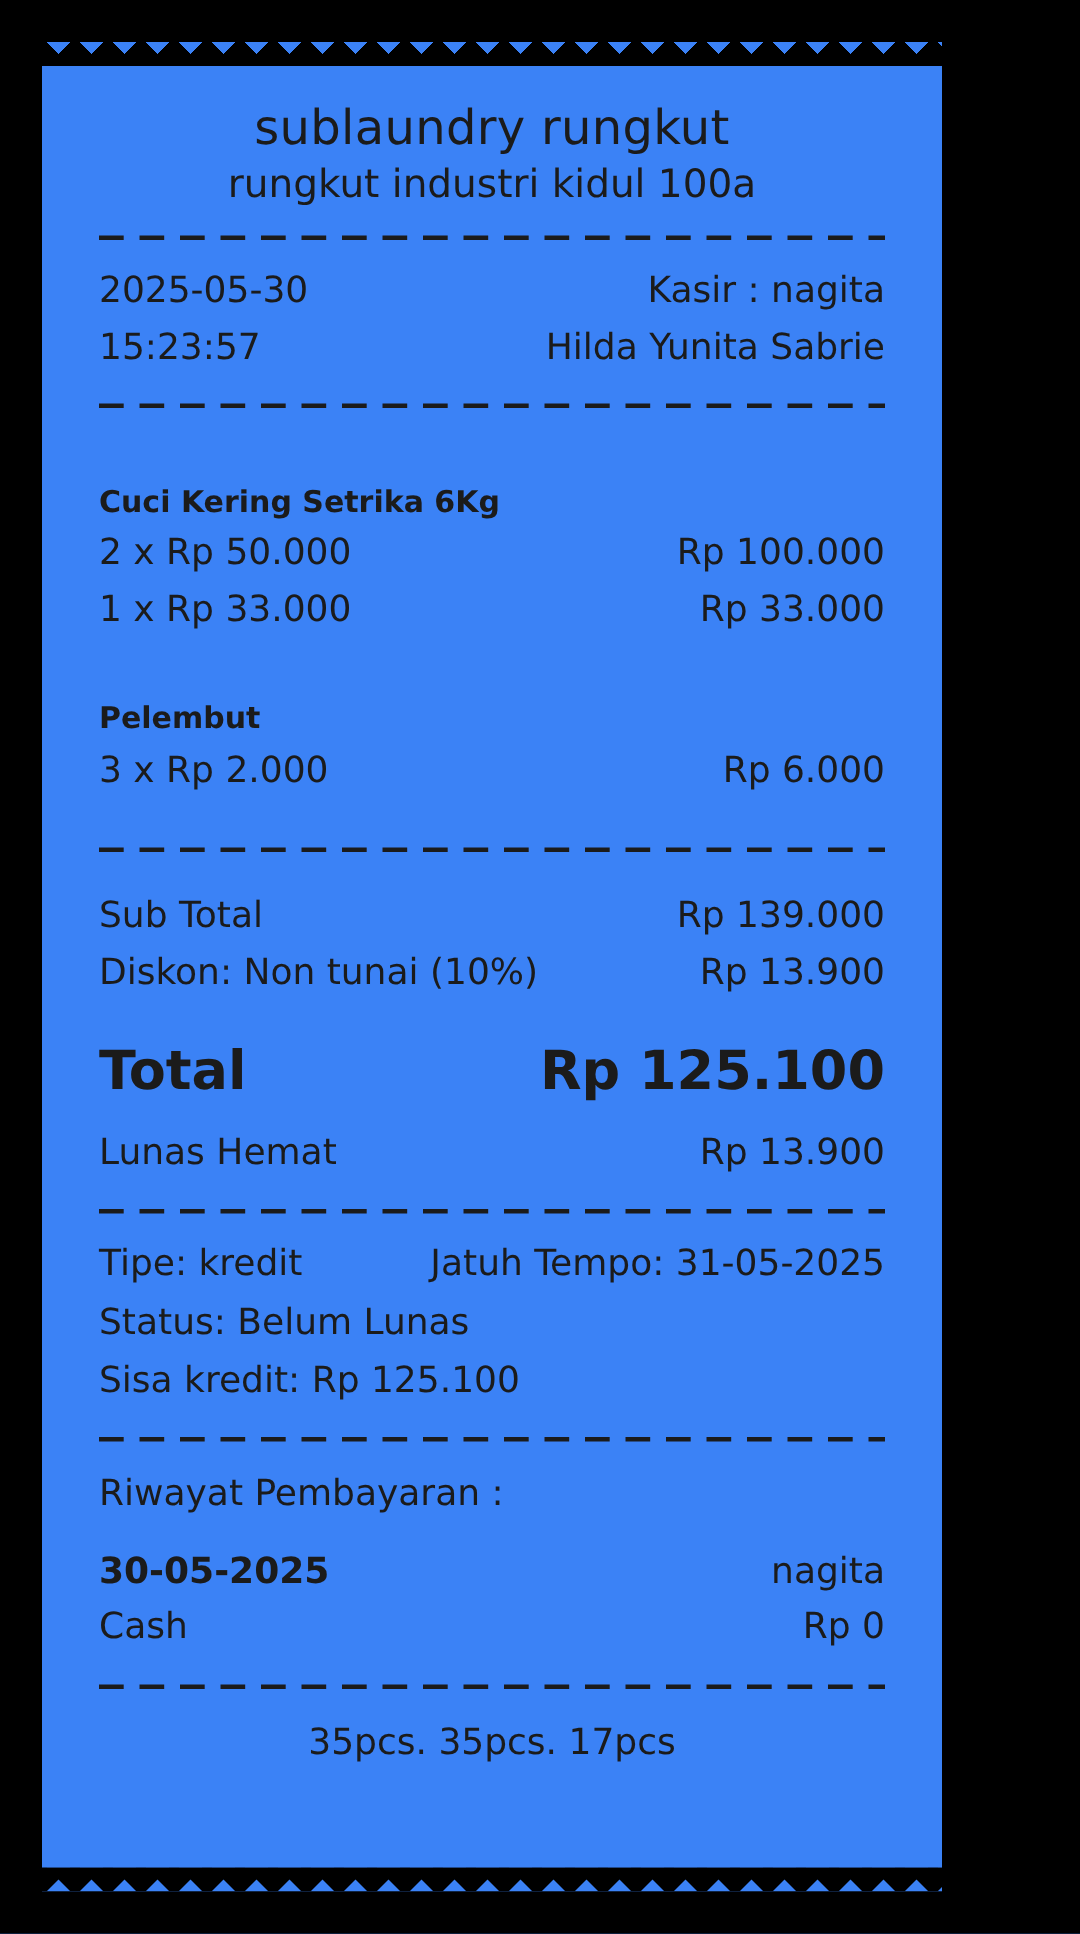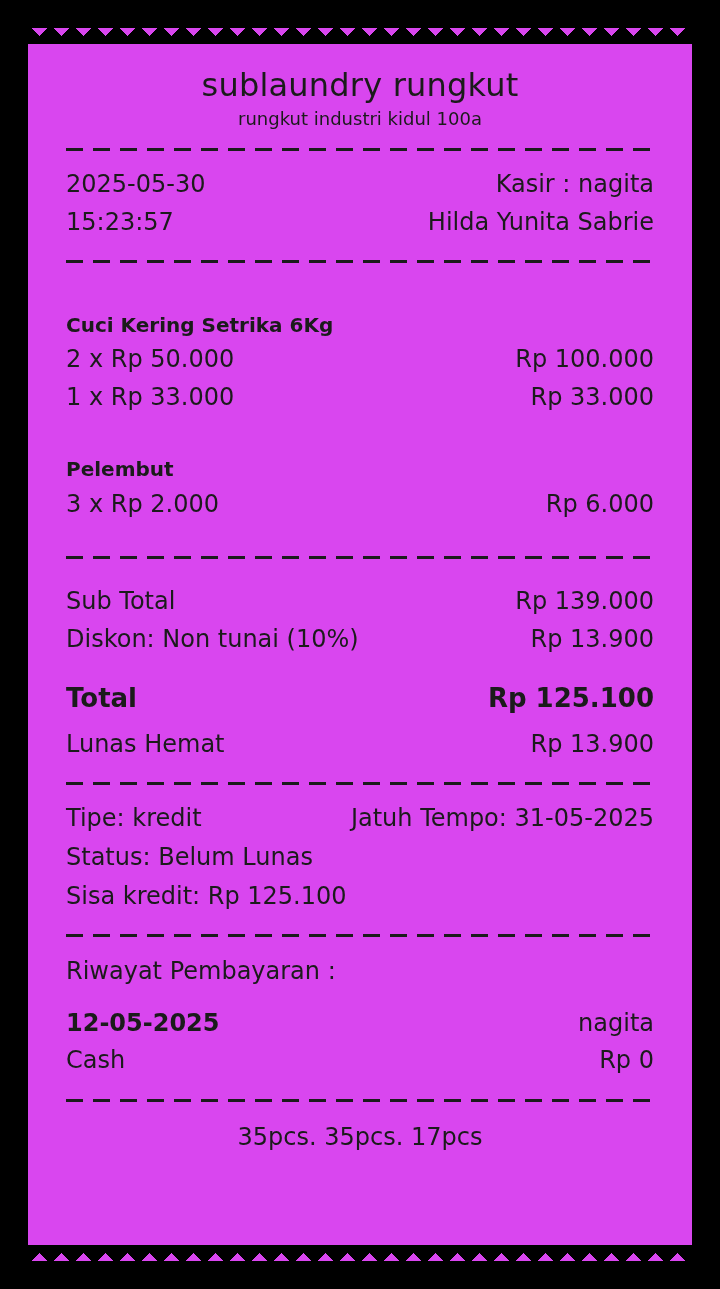--- a/index.html
+++ b/index.html
@@ -17,23 +17,23 @@
     position: absolute;
     left: 28px;
     top: 28px;
     width: 664px;
     height: 1233px;
   }
   .receipt {
     position: absolute;
     left: 0;
     top: 0;
-    width: 664px;
+    width: 600px;
     height: 1233px;
-    background: #d946ef;
+    background: #3b82f6;
     box-sizing: border-box;
     padding: 26px 38px 18px 38px;
     color: #1b1b1b;
   }
   
   .zig {
     position: absolute;
     left: 0;
     width: 664px;
     height: 16px;
@@ -50,21 +50,21 @@
   }
   .store-name {
     text-align: center;
     font-size: 32px;
     letter-spacing: 0.2px;
     margin: 12px 0 4px 0;
     font-weight: 400;
   }
   .store-addr {
     text-align: center;
-    font-size: 18px;
+    font-size: 26px;
     margin: 0 0 4px 0;
     font-weight: 400;
   }
   .dashes {
     height: 22px;
     margin: 9px 0 6px 0;
     background-image: linear-gradient(to right, #1b1b1b 62%, rgba(255,255,255,0) 0%);
     background-position: left center;
     background-size: 27px 3px;
     background-repeat: repeat-x;
@@ -85,21 +85,21 @@
     line-height: 1.58;
     margin-top: 37px;
   }
   .spacer-8 { height: 8px; }
   .spacer-14 { height: 14px; }
   .spacer-20 { height: 20px; }
   .total-row {
     display: flex;
     justify-content: space-between;
     align-items: baseline;
-    font-size: 26px;
+    font-size: 36px;
     font-weight: 700;
     line-height: 1.5;
   }
   .section-label {
     font-size: 24px;
     line-height: 1.6;
   }
   .footer-counts {
     text-align: center;
     font-size: 24px;
@@ -189,21 +189,21 @@
 
     <div class="dashes"></div>
 
     <div class="section-label">Riwayat Pembayaran :</div>
 
     <div class="spacer-14"></div>
 
     <div>
       <div>
         <div class="row">
-          <span class="left bold">12-05-2025</span>
+          <span class="left bold">30-05-2025</span>
           <span class="right">nagita</span>
         </div>
         <div class="row">
           <span class="left">Cash</span>
           <span class="right">Rp 0</span>
         </div>
       </div>
     </div>
 
     <div class="dashes"></div>

